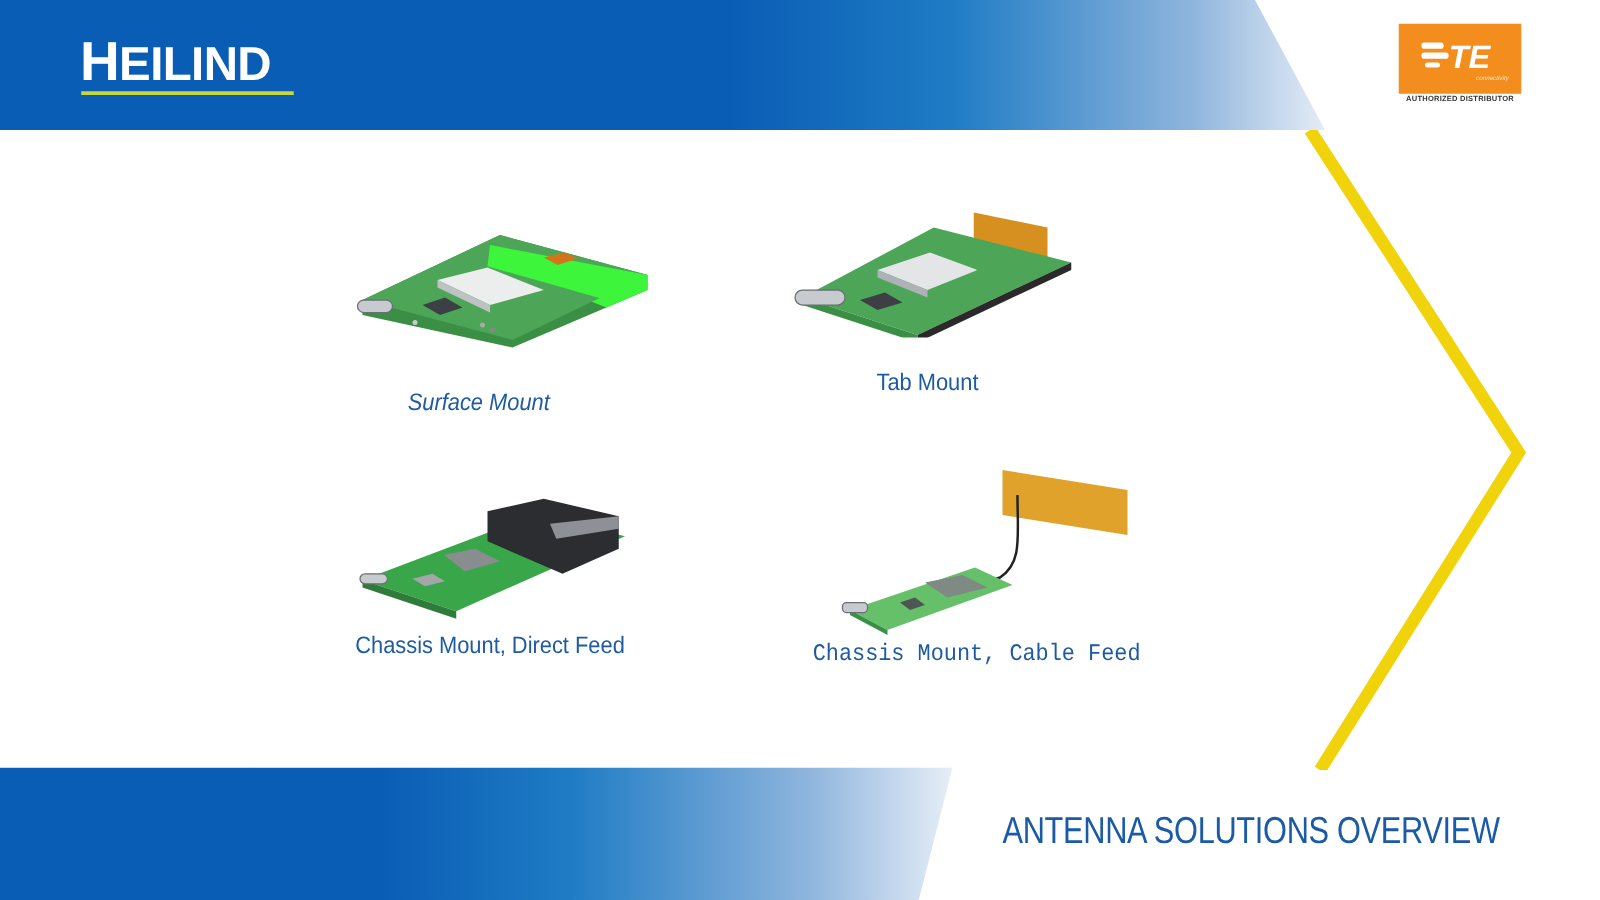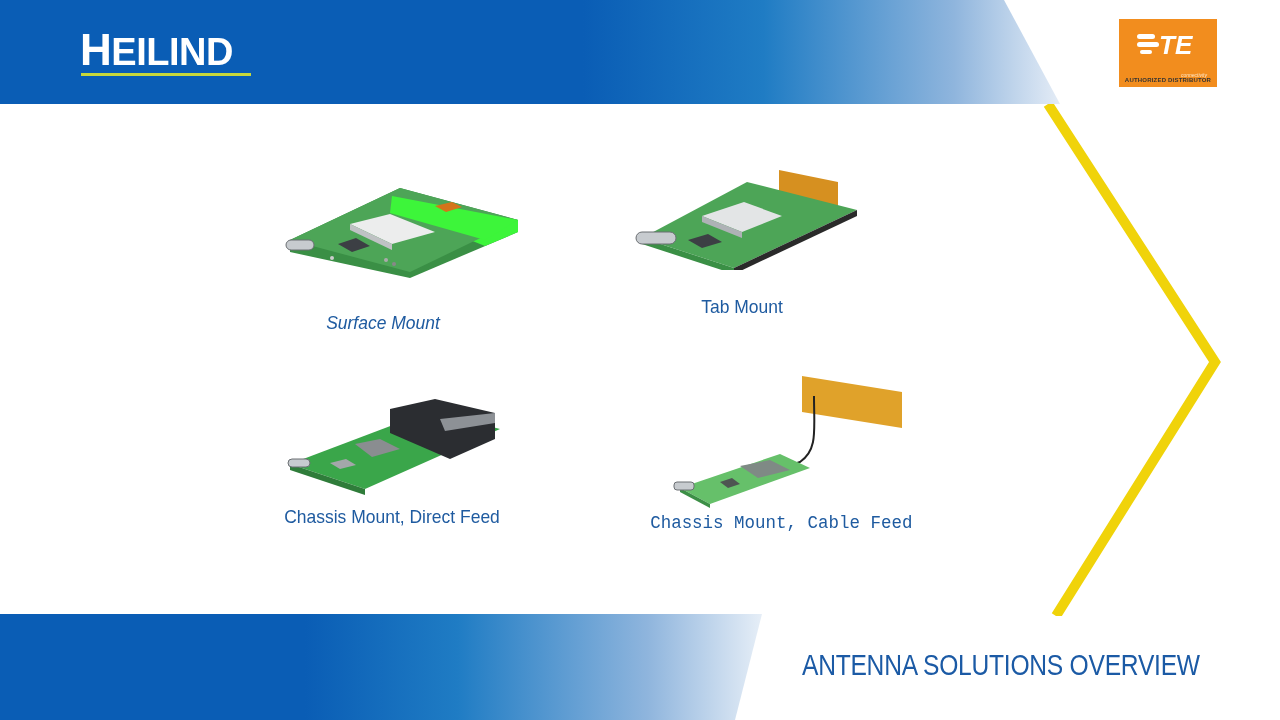--- a/index.html
+++ b/index.html
@@ -1,23 +1,23 @@
 <!DOCTYPE html>
 <html><head>
 <meta charset="utf-8">
 <style>
   html, body { margin:0; padding:0; }
   body { width:1280px; height:720px; position:relative; overflow:hidden; background:#ffffff; font-family:"Liberation Sans", sans-serif; }
   .header-band { position:absolute; left:0; top:0; width:1280px; height:104px; }
   .header-band svg, .footer-band svg, .chevron svg { display:block; }
-  .logo-heilind { position:absolute; left:80px; top:30px; height:46px; }
+  .logo-heilind { position:absolute; left:64px; top:30px; height:46px; }
   .logo-heilind .word { color:#fff; font-weight:bold; font-size:38px; letter-spacing:-0.5px; line-height:40px; font-family:"Liberation Sans", sans-serif; }
   .logo-heilind .word .big { font-size:44px; }
   .logo-heilind .underline { position:absolute; left:1px; top:43px; width:170px; height:3px; background:#c8d83a; }
-  .te-logo { position:absolute; left:1119px; top:19px; width:98px; height:68px; background:#f28d1e; }
+  .te-logo { position:absolute; left:1119px; top:19px; width:98px; height:56px; background:#f28d1e; }
   .te-logo .mark { position:absolute; left:18px; top:11px; width:64px; height:26px; }
   .te-logo .sub { position:absolute; left:0; right:10px; bottom:9px; text-align:right; font-size:5px; color:#fde4c4; font-style:italic; }
   .te-caption { position:absolute; left:1119px; top:77px; width:98px; text-align:center; font-size:6px; font-weight:bold; color:#333; letter-spacing:0.2px; }
   .chevron { position:absolute; left:1040px; top:104px; width:190px; height:512px; }
   .footer-band { position:absolute; left:0; top:614px; width:1280px; height:106px; }
   .footer-title { position:absolute; left:802px; top:648px; font-size:30px; color:#1b5aa5; font-family:"Liberation Sans", sans-serif; transform:scaleX(0.82); transform-origin:left top; white-space:nowrap; letter-spacing:-0.3px; }
   .product { position:absolute; }
   .product .img { position:absolute; }
   .product .label { position:absolute; white-space:nowrap; color:#1f5ba0; font-size:19px; transform:scaleX(0.92); transform-origin:center top; text-align:center; }
 </style>

